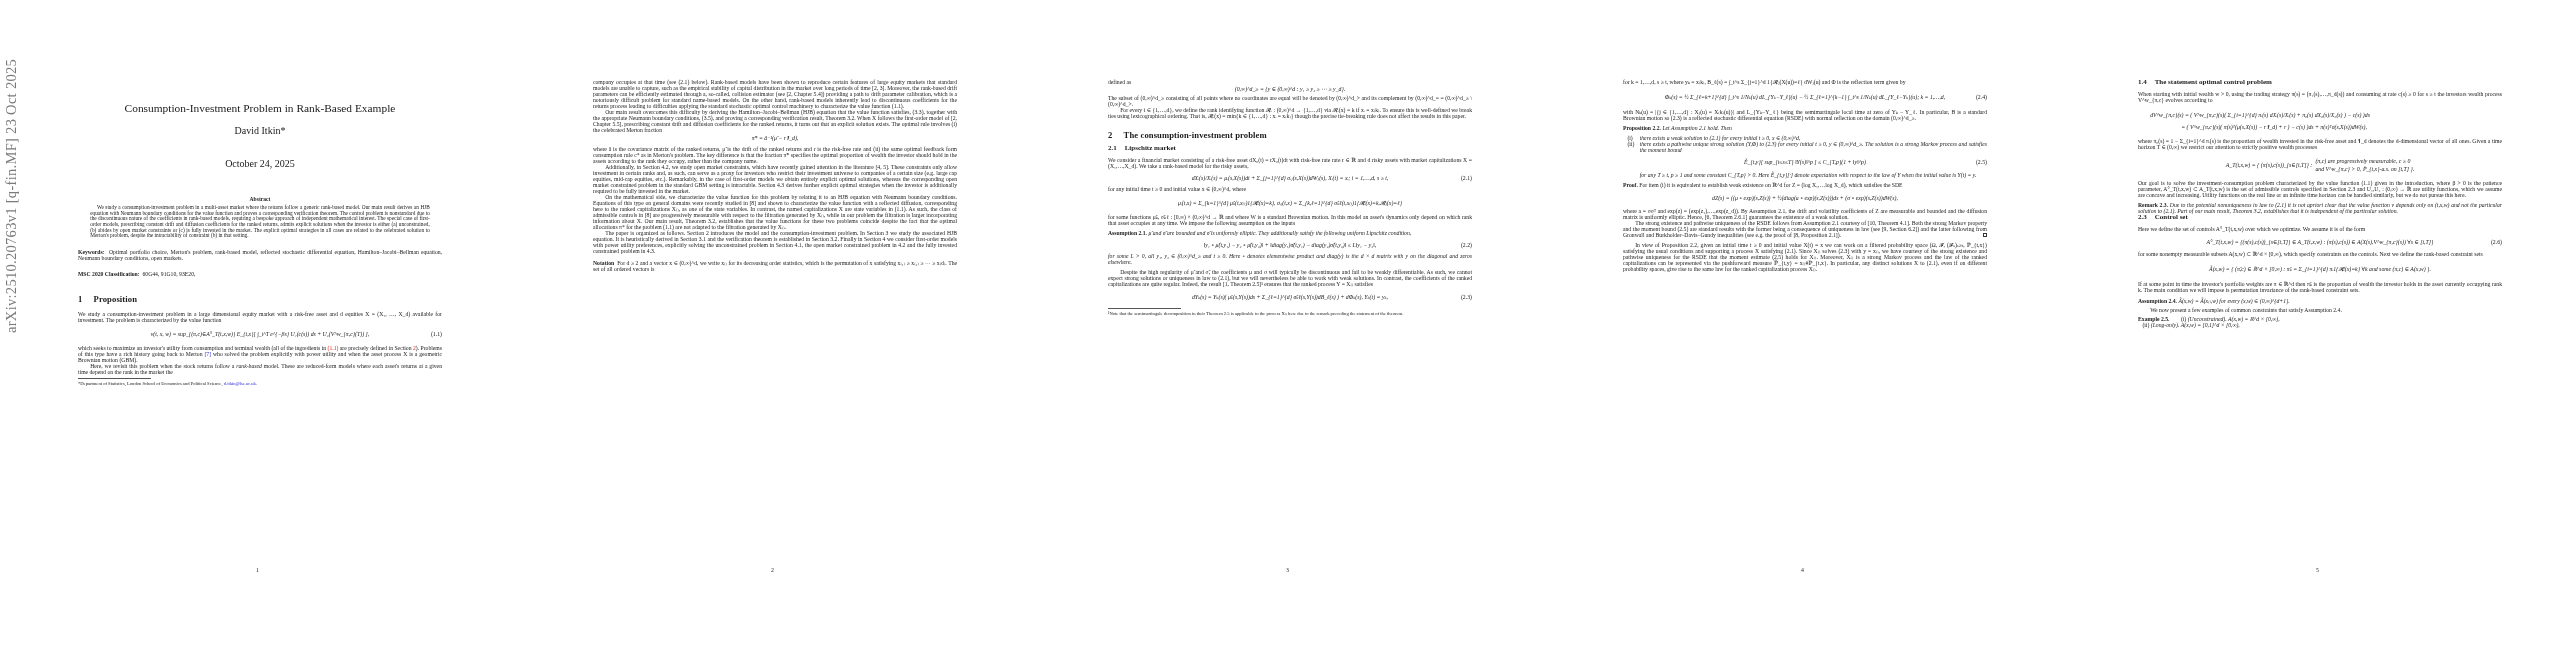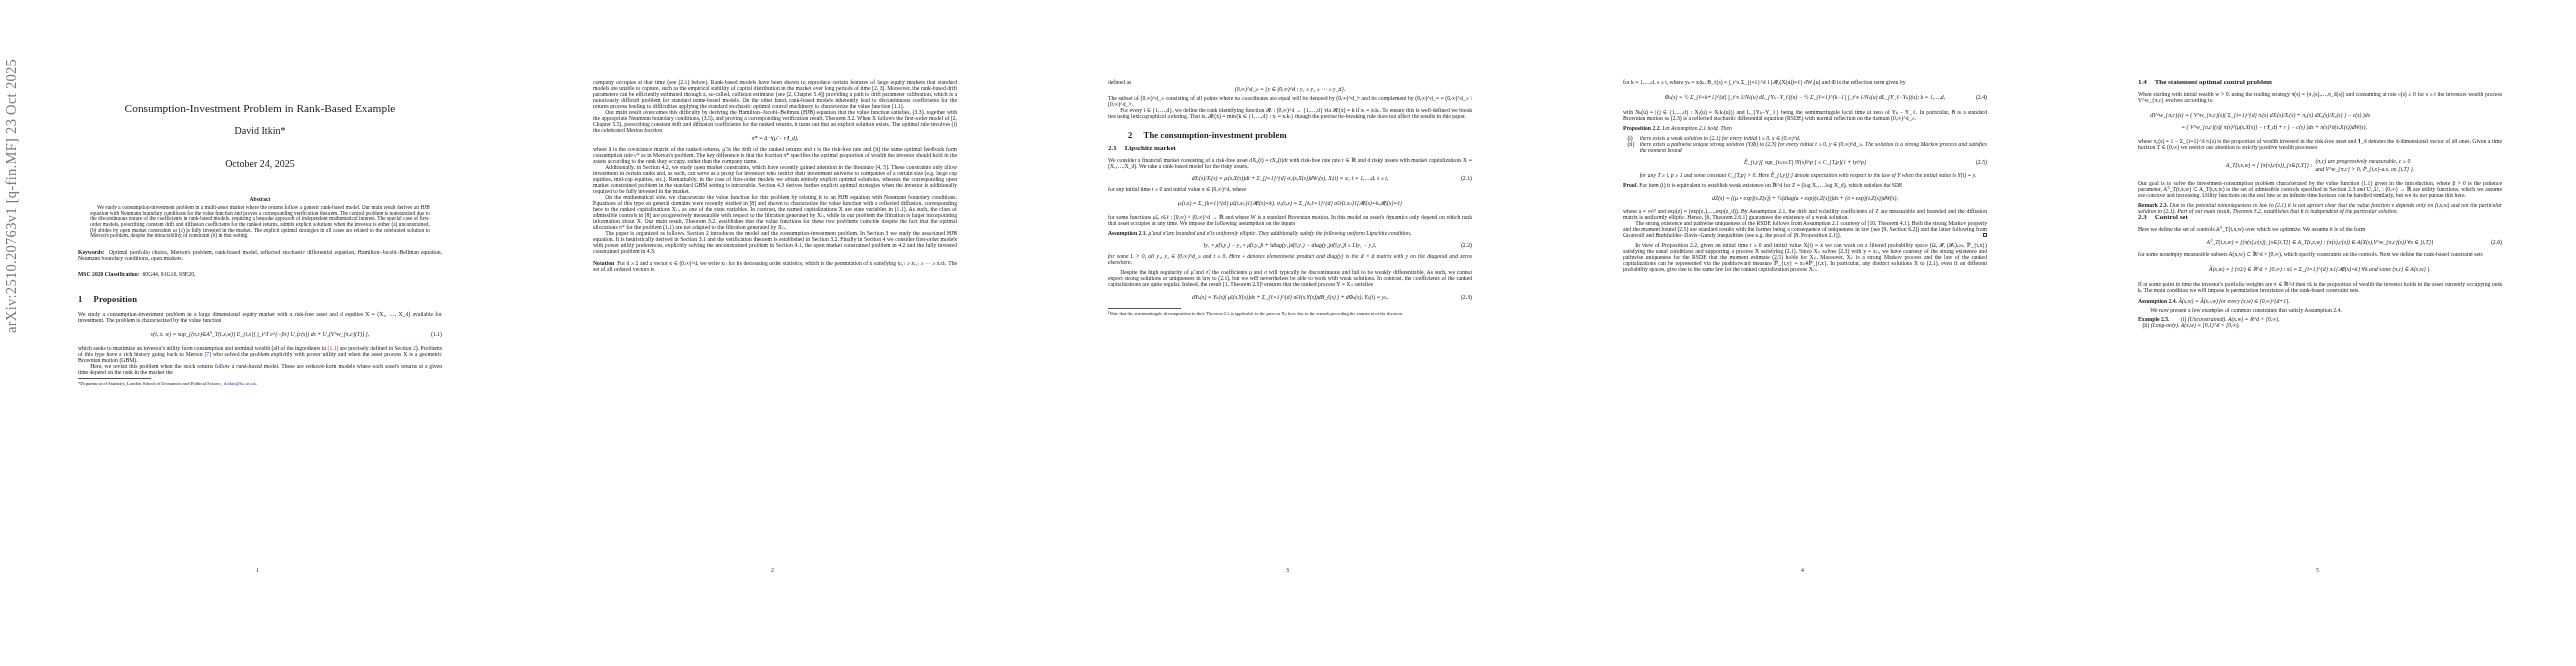--- a/index.html
+++ b/index.html
@@ -93,21 +93,21 @@
     </div>
     <div class="pageno">2</div>
   </div>
 
   <div class="page">
     <div class="col body-text" style="top:79px;">
       <p class="noindent">defined as</p>
       <div class="eq" style="margin:1.1px 0 3.3px;">(0,∞)^d_≥ = {y ∈ (0,∞)^d : y₁ ≥ y₂ ≥ ⋯ ≥ y_d}.</div>
       <p class="noindent">The subset of (0,∞)^d_≥ consisting of all points where no coordinates are equal will be denoted by (0,∞)^d_&gt; and its complement by (0,∞)^d_= = (0,∞)^d_≥ \ (0,∞)^d_&gt;.</p>
       <p>For every i ∈ {1,…,d}, we define the rank identifying function 𝓡ᵢ : (0,∞)^d → {1,…,d} via 𝓡ᵢ(x) = k if xᵢ = x₍k₎. To ensure this is well-defined we break ties using lexicographical ordering. That is, 𝓡ᵢ(x) = min{k ∈ {1,…,d} : xᵢ = x₍k₎} though the precise tie-breaking rule does not affect the results in this paper.</p>
-      <div class="h1" style="margin-top:12.2px;margin-left:20px;">
+      <div class="h1" style="margin-top:12.2px;">
         <span class="n">2</span><span>The consumption-investment problem</span>
       </div>
       <div class="h2" style="margin-top:7.8px;">
         <span class="n">2.1</span><span>Lipschitz market</span>
       </div>
       <p class="noindent" style="margin-top:5.6px;">We consider a financial market consisting of a risk-free asset dX₀(t) = rX₀(t)dt with risk-free rate rate r ∈ ℝ and d risky assets with market capitalizations X = (X₁,…,X_d). We take a rank-based model for the risky assets,</p>
       <div class="eq" style="margin:5.6px 0;">
         <span>dXᵢ(s)/Xᵢ(s) = μᵢ(s,X(s))dt + Σ_{j=1}^{d} σᵢⱼ(s,X(s))dWⱼ(s),   Xᵢ(t) = xᵢ;    i = 1,…,d,  s ≥ t,</span>
           <span class="num">(2.1)</span>
       </div>

